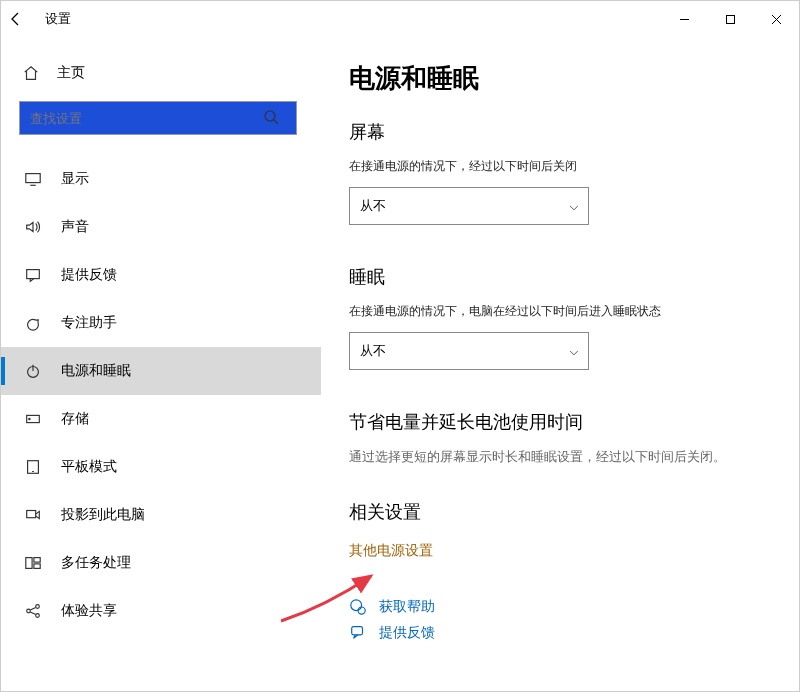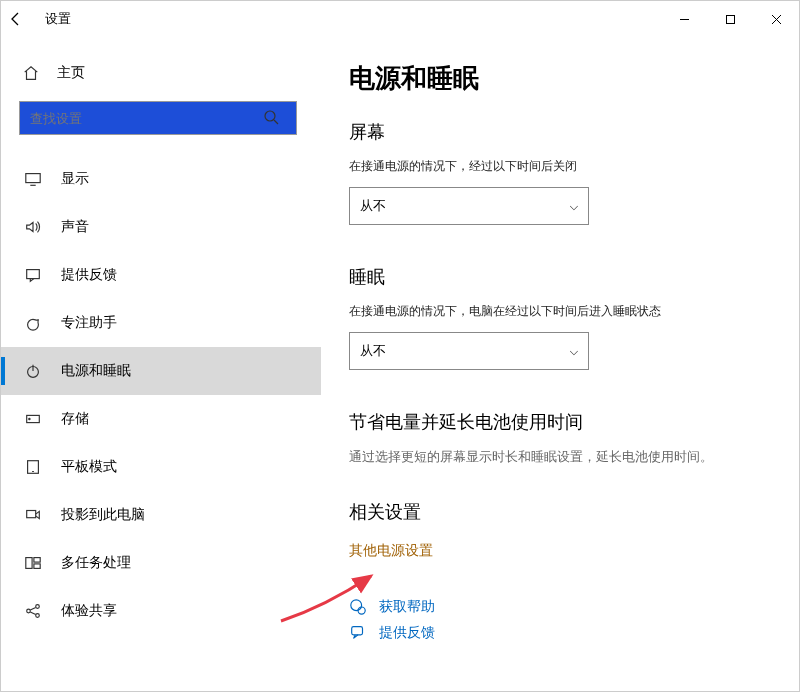--- a/index.html
+++ b/index.html
@@ -320,21 +320,21 @@
     </div>
 
     <div class="sub" style="margin-top:40px">睡眠</div>
     <div class="desc">在接通电源的情况下，电脑在经过以下时间后进入睡眠状态</div>
     <div class="dropdown">
       <span>从不</span>
       <span class="chev">⌵</span>
     </div>
 
     <div class="sub" style="margin-top:40px">节省电量并延长电池使用时间</div>
-    <div class="desc2">通过选择更短的屏幕显示时长和睡眠设置，延长电池使用时间。</div>
+    <div class="desc2">通过选择更短的屏幕显示时长和睡眠设置，经过以下时间后关闭。</div>
 
     <div class="sub" style="margin-top:34px">相关设置</div>
     <span class="link">其他电源设置</span>
 
     <div class="support-row" style="margin-top:38px">
       <svg class="sicon2" viewBox="0 0 20 20">
           <circle cx="8" cy="8" r="6" fill="none" stroke="#0067c0" stroke-width="1.3"></circle>
           <circle cx="14" cy="14" r="4" fill="none" stroke="#0067c0" stroke-width="1.3"></circle>
         </svg>
       <span>获取帮助</span>

